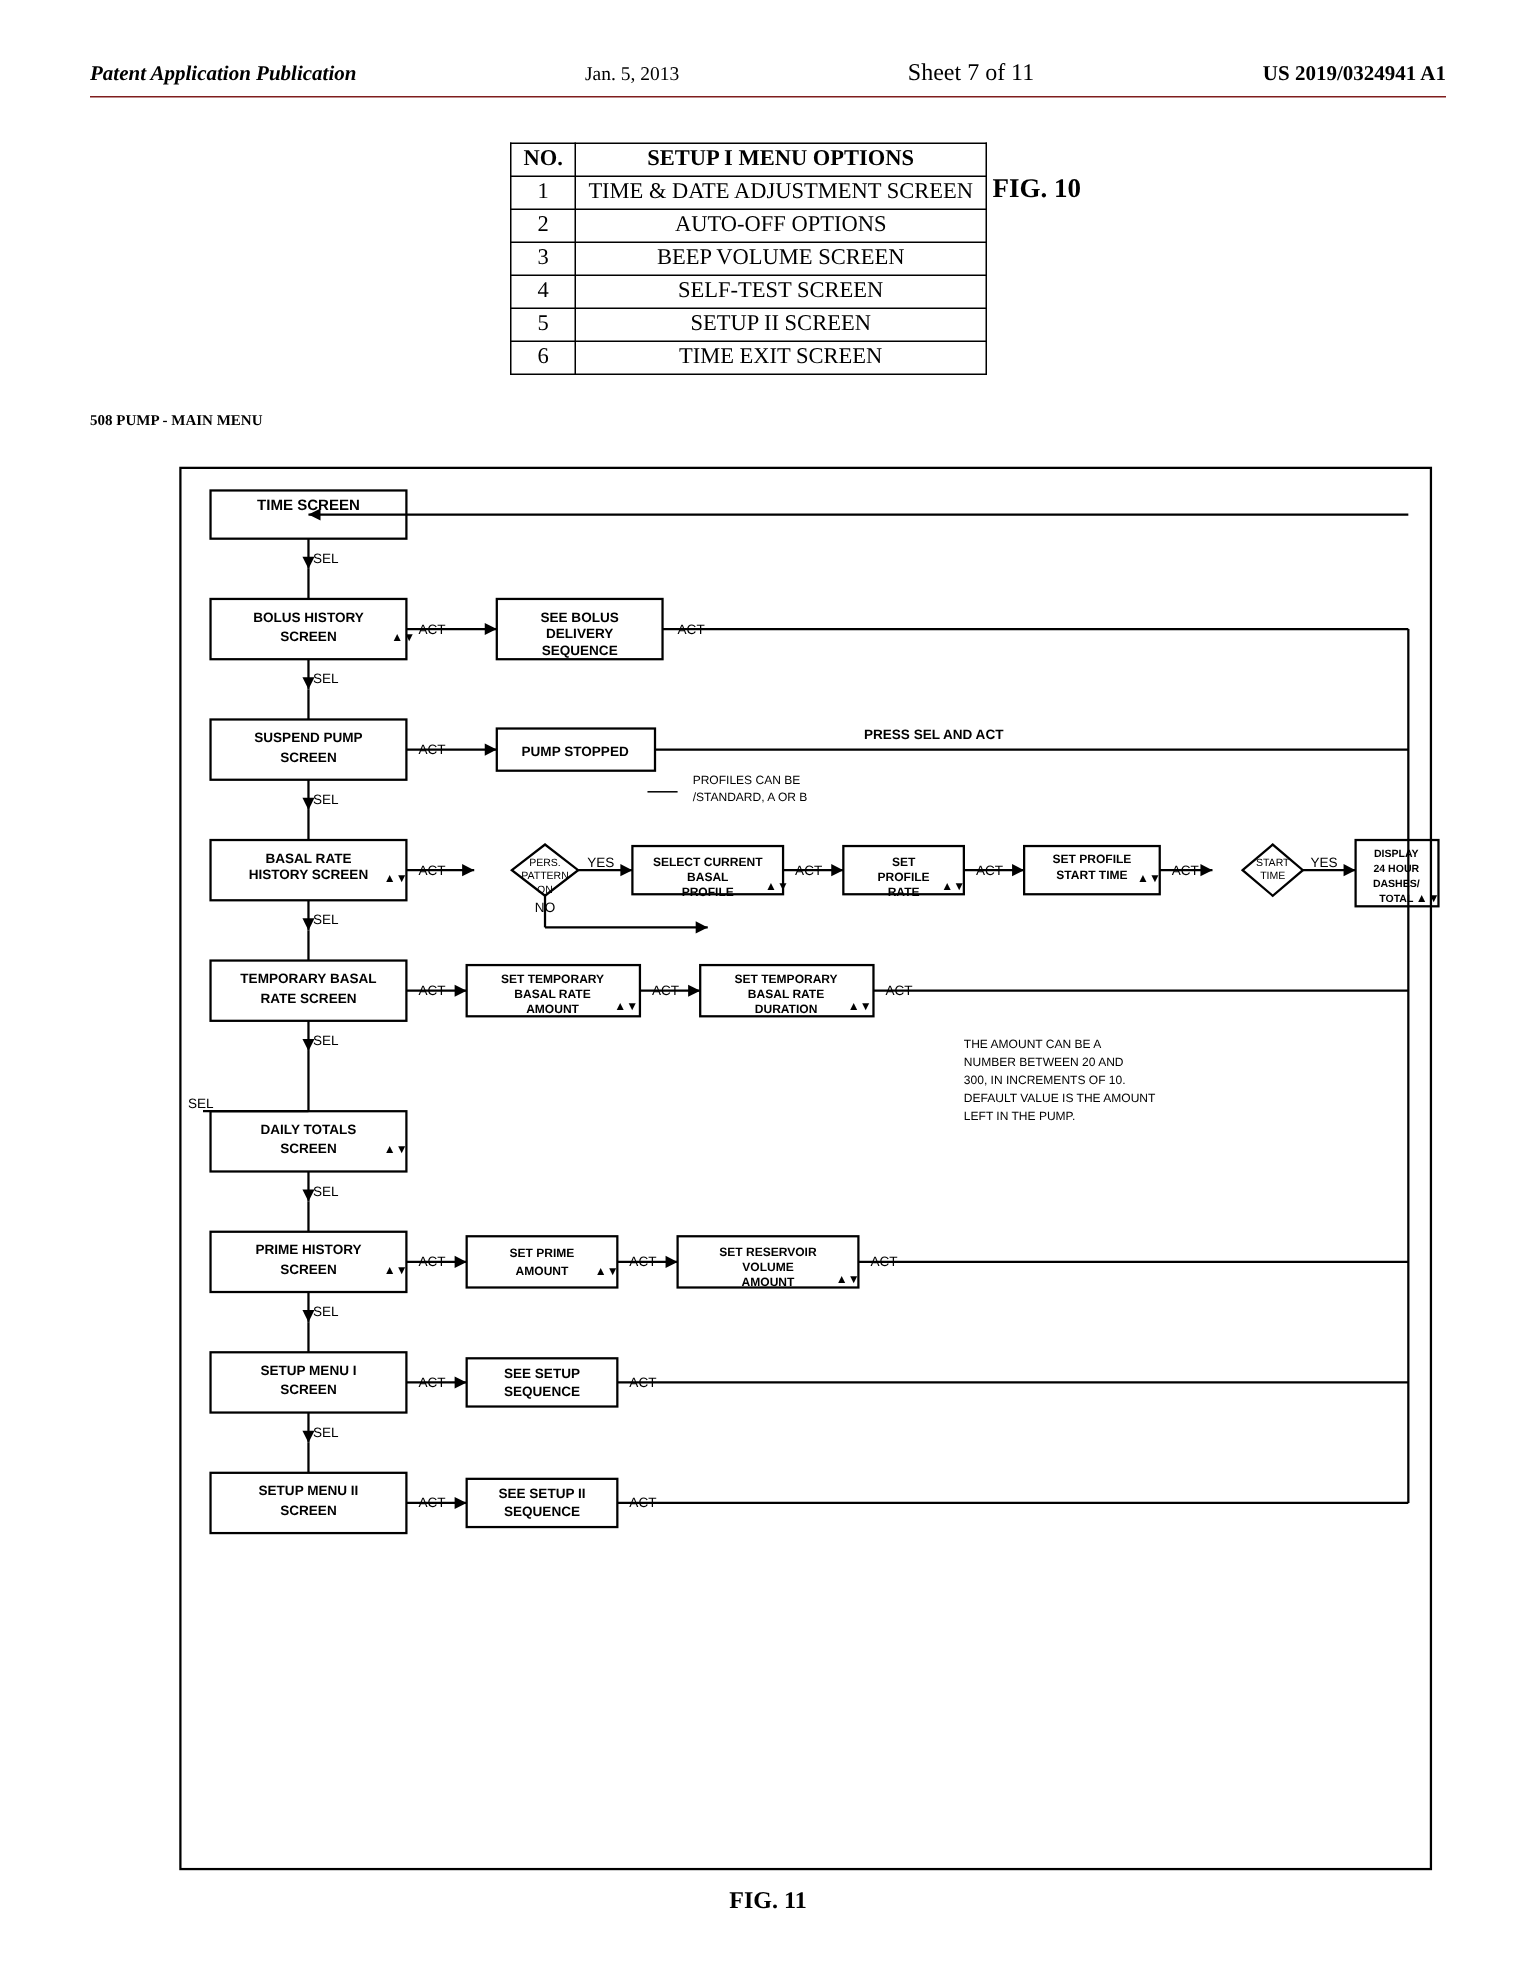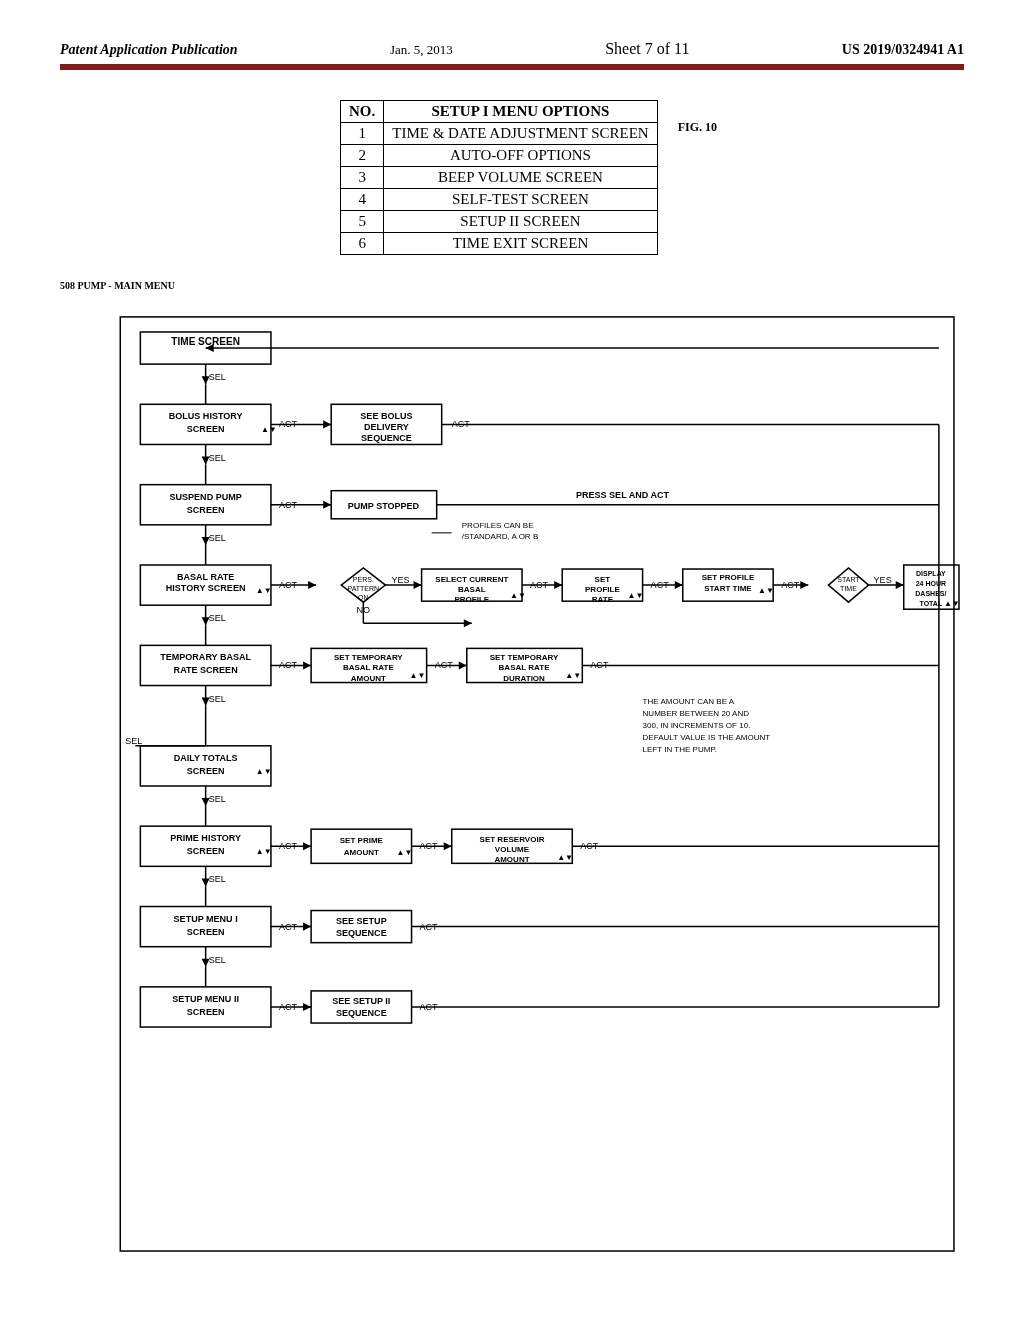--- a/index.html
+++ b/index.html
@@ -17,21 +17,21 @@
       height: 1320px;
       padding: 40px 60px;
       position: relative;
     }
 
     
     .header {
       display: flex;
       justify-content: space-between;
       align-items: baseline;
-      border-bottom: 6px solid #7f1d1d;
+      border-bottom: 1px solid #7f1d1d;
       padding-bottom: 6px;
       margin-bottom: 30px;
     }
     .header-left {
       font-size: 14px;
       font-weight: bold;
       font-style: italic;
     }
     .header-center {
       font-size: 13px;
@@ -57,23 +57,23 @@
     }
     .fig10-table td, .fig10-table th {
       border: 1px solid #000;
       padding: 2px 8px;
       text-align: center;
     }
     .fig10-table th {
       font-weight: bold;
     }
     .fig10-label {
-      font-size: 12px;
-      font-weight: bold;
-      margin-left: 20px;
+      font-size: 18px;
+      font-weight: bold;
+      margin-left: 4px;
       margin-top: 20px;
     }
 
     
     .diagram-area {
       position: relative;
       width: 100%;
       height: 1050px;
     }
 
@@ -403,14 +403,15 @@
       <line x1="875" y1="112" x2="210" y2="112" stroke="#000" stroke-width="0"></line>
 
       <line x1="210" y1="36" x2="875" y2="36" stroke="#000" stroke-width="1.5"></line>
       <line x1="875" y1="36" x2="875" y2="112" stroke="#000" stroke-width="0"></line>
       <line x1="210" y1="36" x2="210" y2="36" stroke="#000" stroke-width="1.5"></line>
       <line x1="145" y1="36" x2="210" y2="36" stroke="#000" stroke-width="1.5"></line>
       <polygon points="145,36 153,32 153,40" fill="#000"></polygon>
 
     </svg>
 
+    <div class="fig11-label">FIG. 11</div>
   </div>
 </div>
 
 </body></html>

